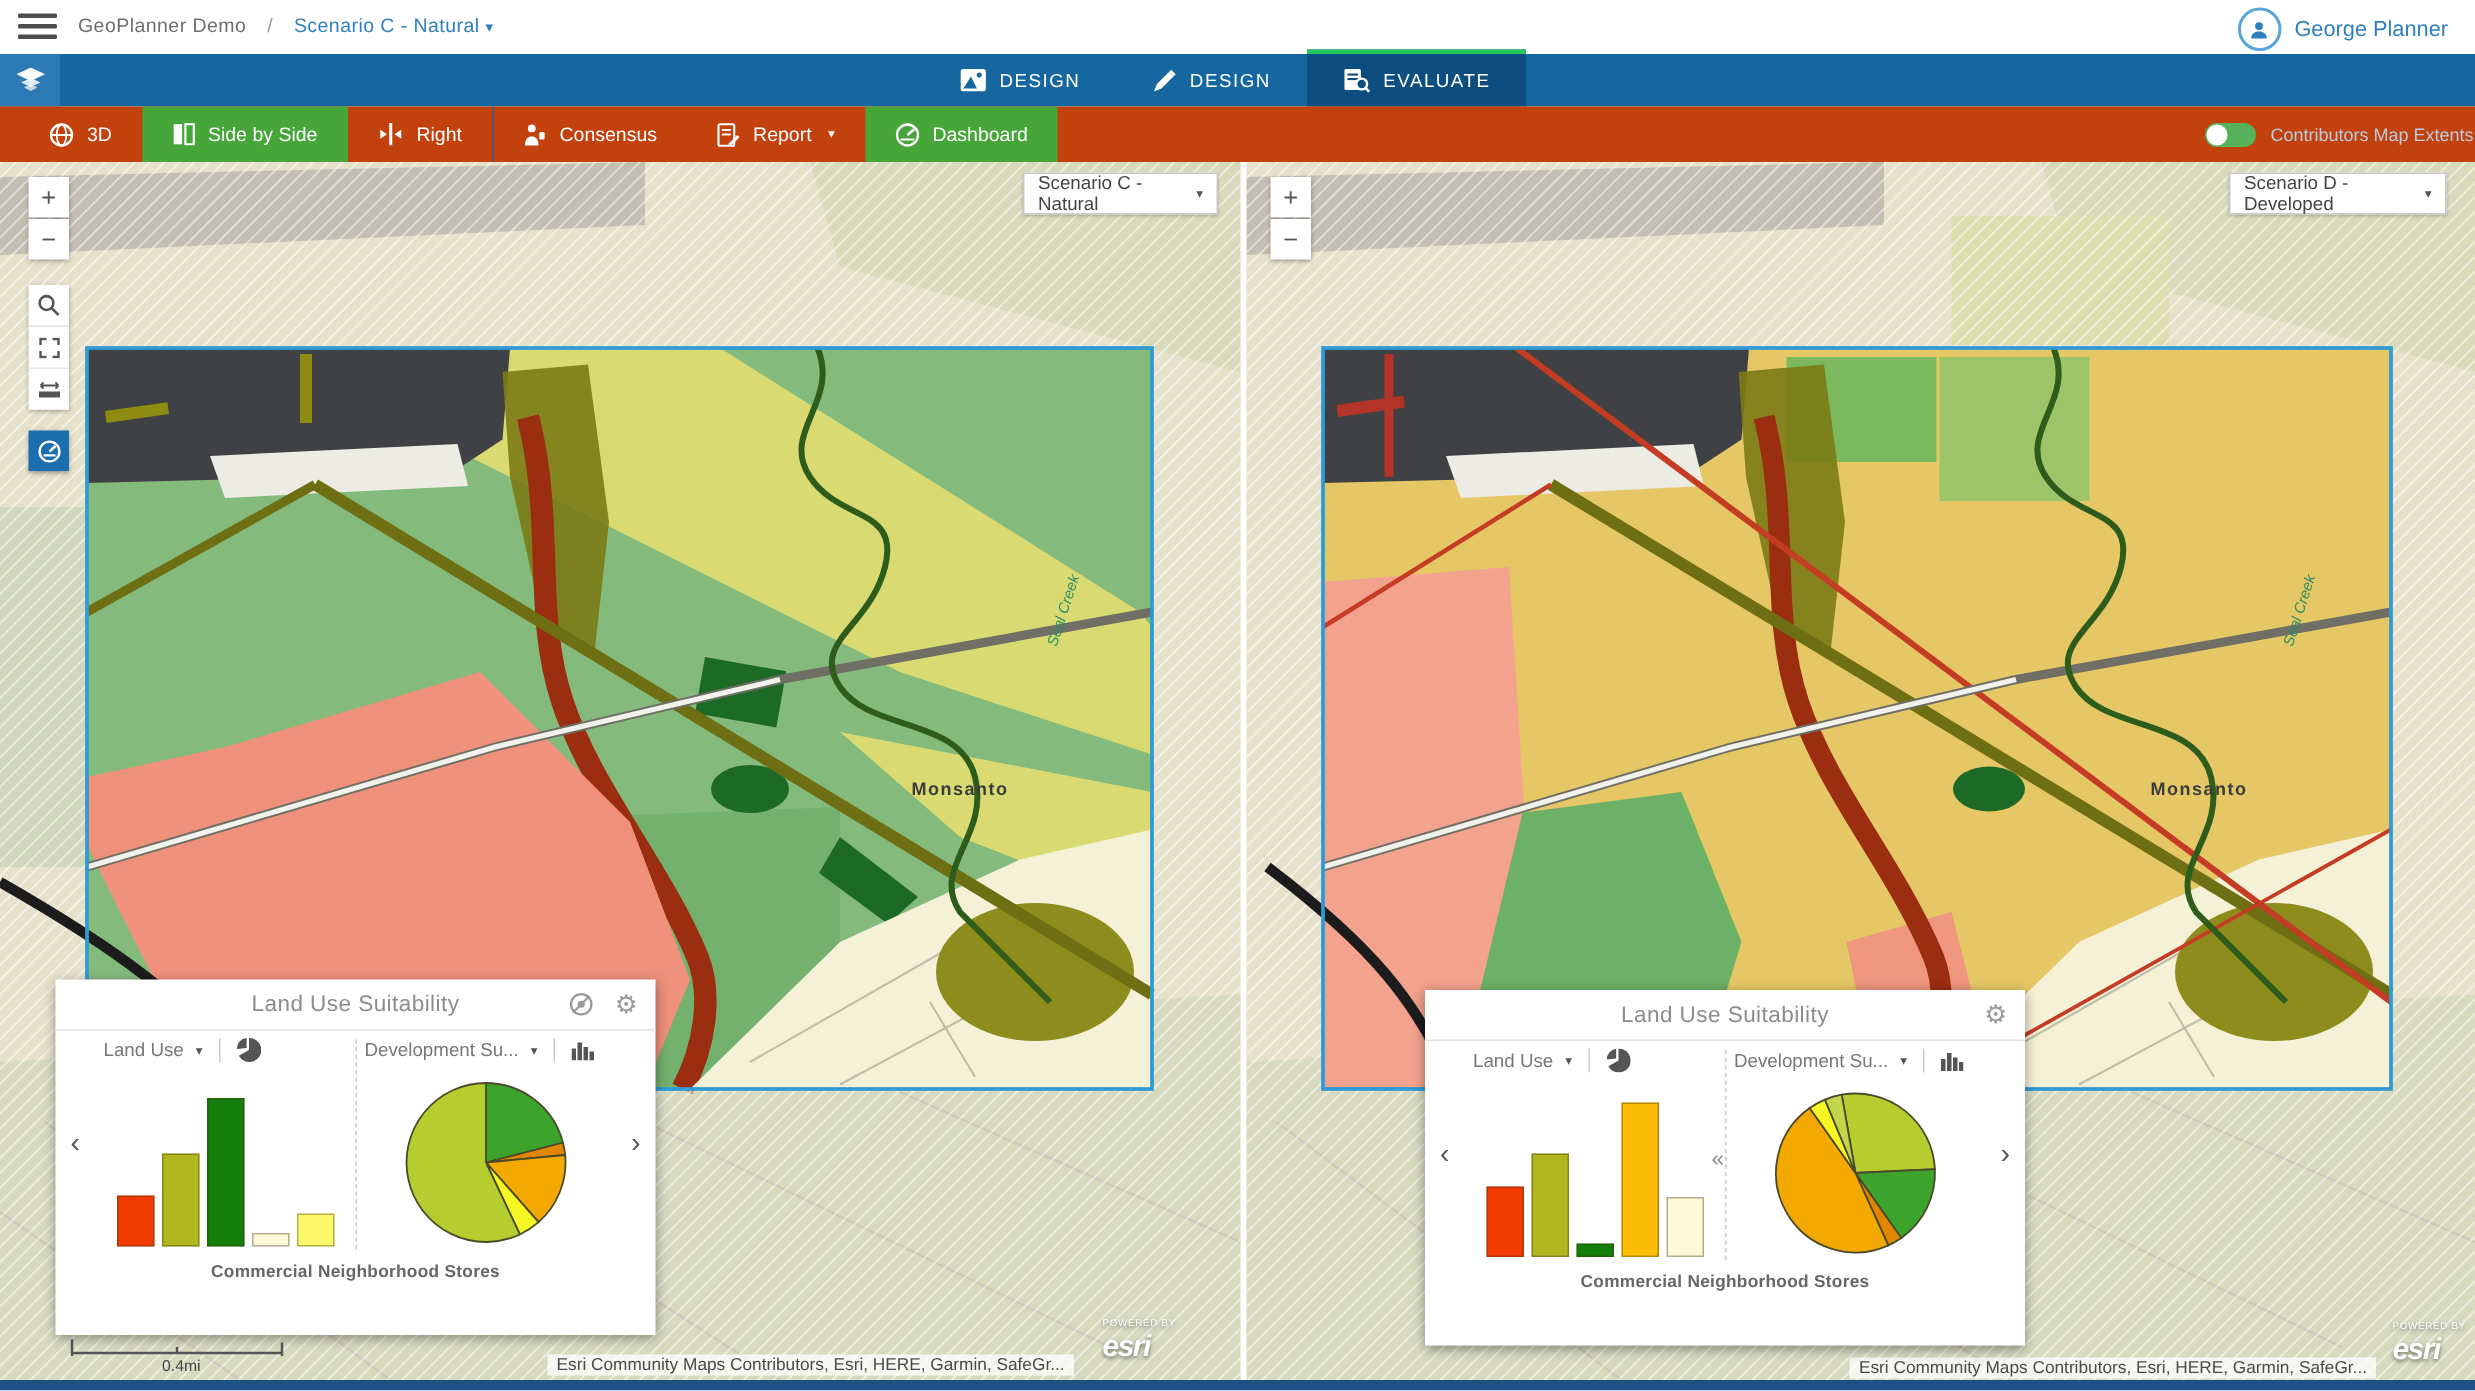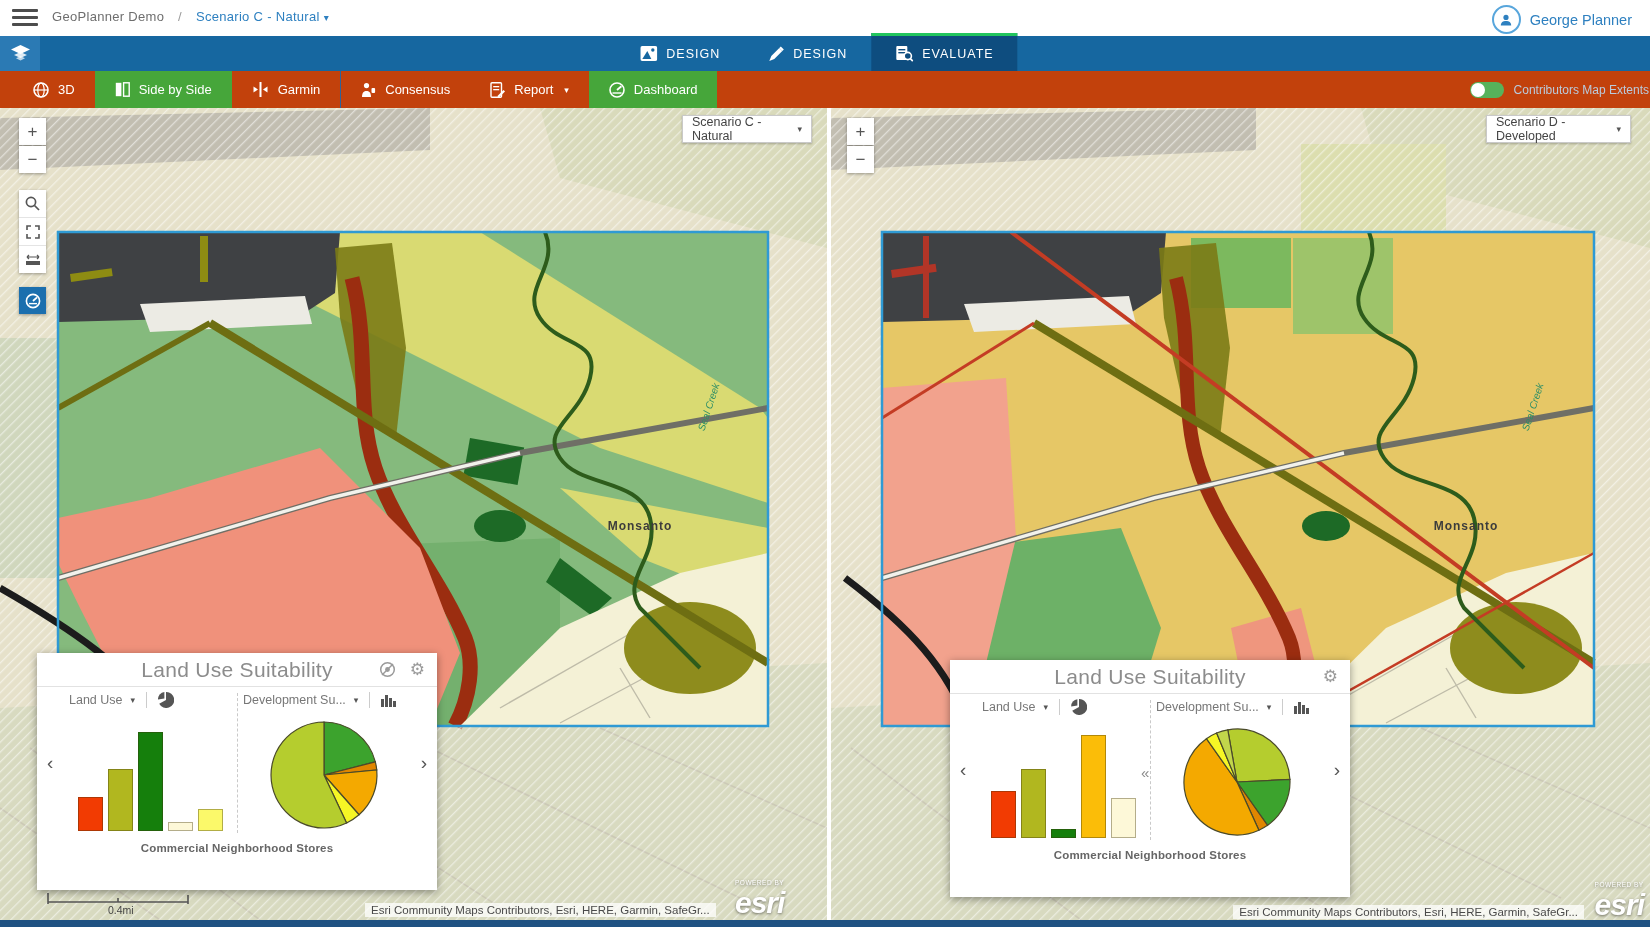--- a/index.html
+++ b/index.html
@@ -45,33 +45,33 @@
   .mgroup{position:absolute;box-shadow:0 1px 3px rgba(0,0,0,.35);}
   .mgroup .mbtn{position:relative;box-shadow:none;border-bottom:1px solid #e4e4e4;}
   .mgroup .mbtn:last-child{border-bottom:none;}
   .scenario-select{position:absolute;background:#fff;border:1px solid #c9c9c9;box-shadow:0 1px 2px rgba(0,0,0,.25);
         height:26px;display:flex;align-items:center;justify-content:space-between;padding:0 9px;font-size:12.5px;color:#444;cursor:pointer;}
   .scenario-select .caret{font-size:9px;color:#555;margin-left:8px;}
   .attribution{position:absolute;background:rgba(255,255,255,.75);font-size:11.5px;color:#4a4a4a;
         padding:1px 6px;white-space:nowrap;}
   .esrilogo{position:absolute;color:#fff;text-shadow:0 1px 3px rgba(0,0,0,.5);line-height:1;text-align:left;}
   .esrilogo .pb{font-size:6.5px;letter-spacing:.5px;display:block;margin-bottom:1px;}
-  .esrilogo .word{font-size:30px;font-weight:bold;font-style:italic;letter-spacing:-1px;}
+  .esrilogo .word{font-size:20px;font-weight:bold;font-style:italic;letter-spacing:-1px;}
   .scalebar{position:absolute;}
   
   .panel{position:absolute;width:400px;height:237px;background:#fff;box-shadow:0 2px 8px rgba(0,0,0,.4);}
   .phead{height:28px;background:#5b9b5f;display:flex;align-items:center;color:#fff;position:relative;cursor:move;}
   .phead .pham{margin-left:10px;width:16px;cursor:pointer;}
   .phead .pham span{display:block;height:2px;background:#fff;margin:3px 0;}
   .ptitle{position:absolute;left:0;right:0;text-align:center;font-size:13px;letter-spacing:.2px;}
   .ptitle .caret{font-size:9px;}
   .phicons{position:absolute;right:10px;display:flex;gap:11px;align-items:center;}
   .phicons svg,.phicons span{cursor:pointer;display:block;}
   .psub{height:33px;border-bottom:1px solid #e2e2e2;position:relative;display:flex;align-items:center;}
-  .psubtitle{position:absolute;left:0;right:0;text-align:center;font-size:21px;color:#8c8c8c;letter-spacing:.3px;}
+  .psubtitle{position:absolute;left:0;right:0;text-align:center;font-size:15px;color:#8c8c8c;letter-spacing:.3px;}
   .psubicons{position:absolute;right:12px;display:flex;gap:14px;align-items:center;}
   .pbody{height:152px;position:relative;}
   .pagearrow{position:absolute;top:66px;font-size:19px;color:#555;cursor:pointer;line-height:1;}
   .pdivider{position:absolute;left:200px;top:6px;bottom:6px;border-left:1px dashed #c9c9c9;}
   .pdbl{position:absolute;left:191px;top:68px;font-size:15px;color:#8a8a8a;cursor:pointer;background:#fff;padding:2px 0;}
   .widget{position:absolute;top:0;width:162px;}
   .w1{left:32px;}.w2{left:206px;}
   .whead{height:26px;display:flex;align-items:center;gap:8px;color:#777;font-size:12.5px;}
   .whead .caret{font-size:9px;color:#555;}
   .whead .sep{width:1px;height:16px;background:#ccc;margin:0 3px;}
@@ -159,21 +159,21 @@
       <rect x="8.6" y="0.8" width="5.6" height="13.4" fill="none" stroke="#fff" stroke-width="1.4"></rect>
     </svg>
     <span>Side by Side</span>
   </div>
   <div class="tbtn">
     <svg width="17" height="15" viewBox="0 0 17 15">
       <rect x="7.5" y="0" width="2" height="15" fill="#fff"></rect>
       <polygon points="6,7.5 1.5,4.5 1.5,10.5" fill="#fff"></polygon>
         <polygon points="11,7.5 15.5,4.5 15.5,10.5" fill="#fff"></polygon>
     </svg>
-    <span>Garmin</span>
+    <span>Right</span>
   </div>
   <div class="tdivider"></div>
   <div class="tbtn">
     <svg width="15" height="16" viewBox="0 0 15 16">
       <circle cx="5.5" cy="3.6" r="2.6" fill="#fff"></circle>
       <path d="M1,15 C1,10.5 3,9 5.5,9 C8,9 10,10.5 10,15 Z" fill="#fff"></path>
       <rect x="10.5" y="6" width="3.6" height="5" rx="1" fill="#fff"></rect>
     </svg>
     <span>Consensus</span>
   </div>

